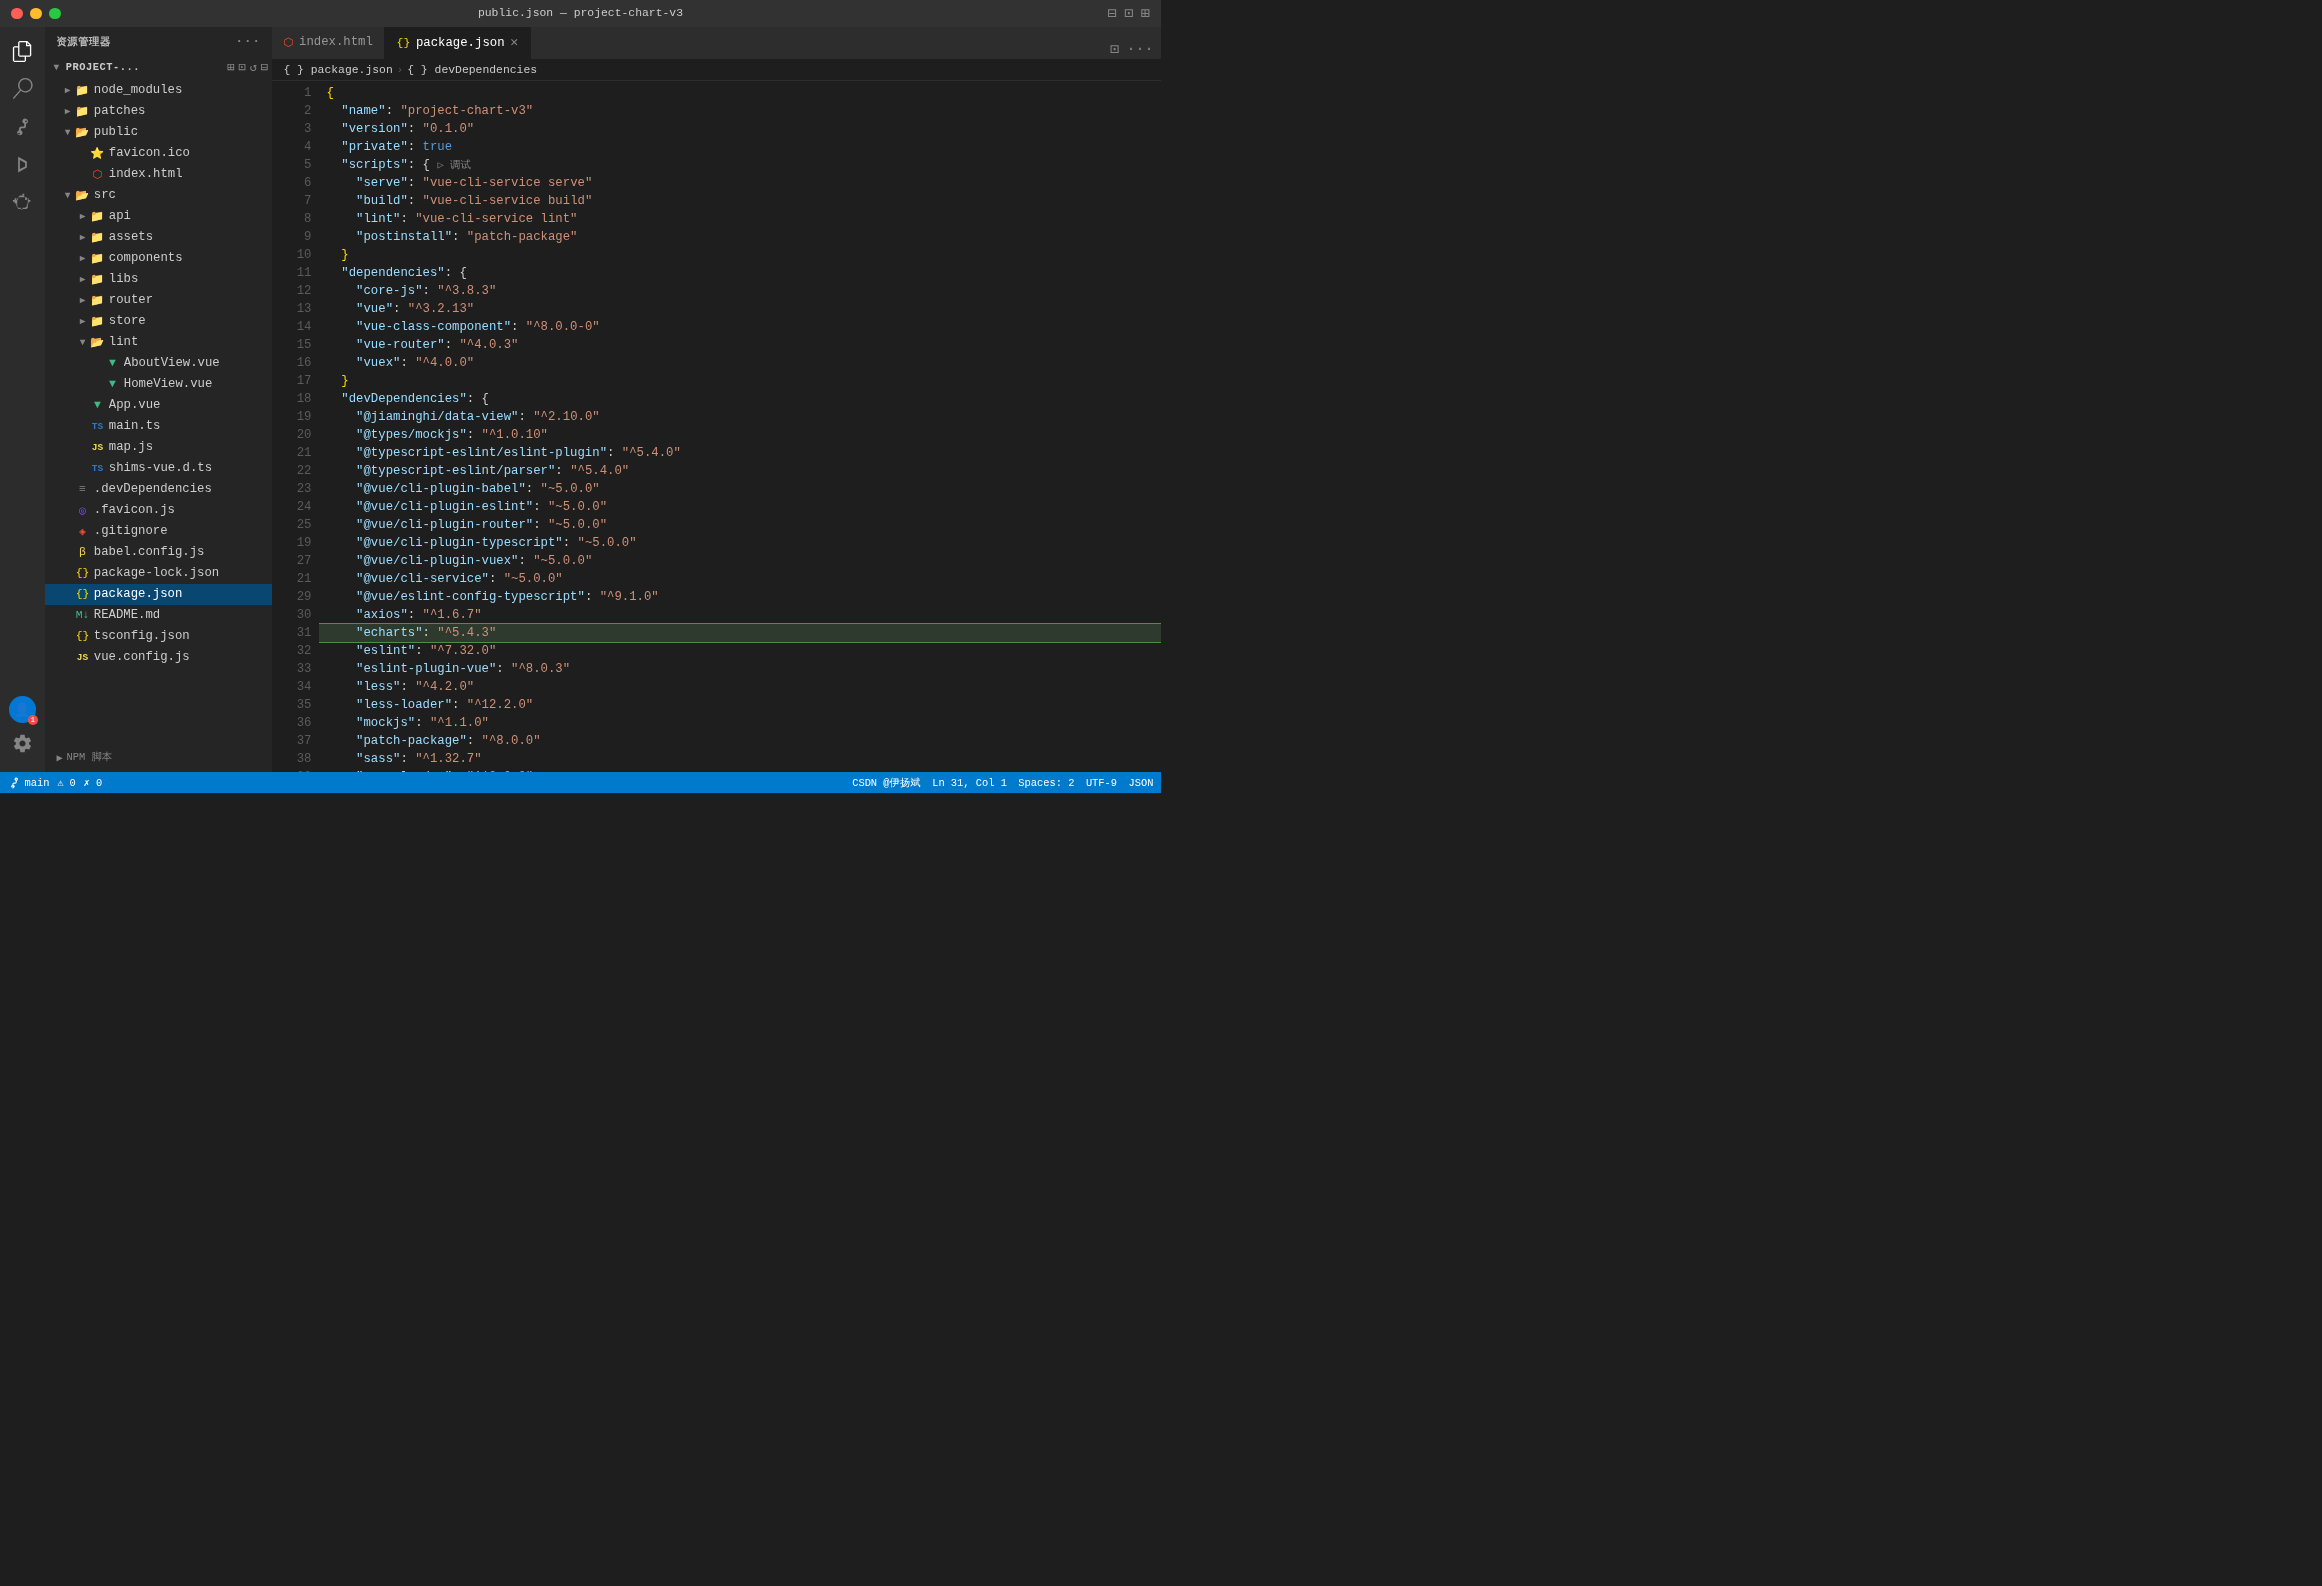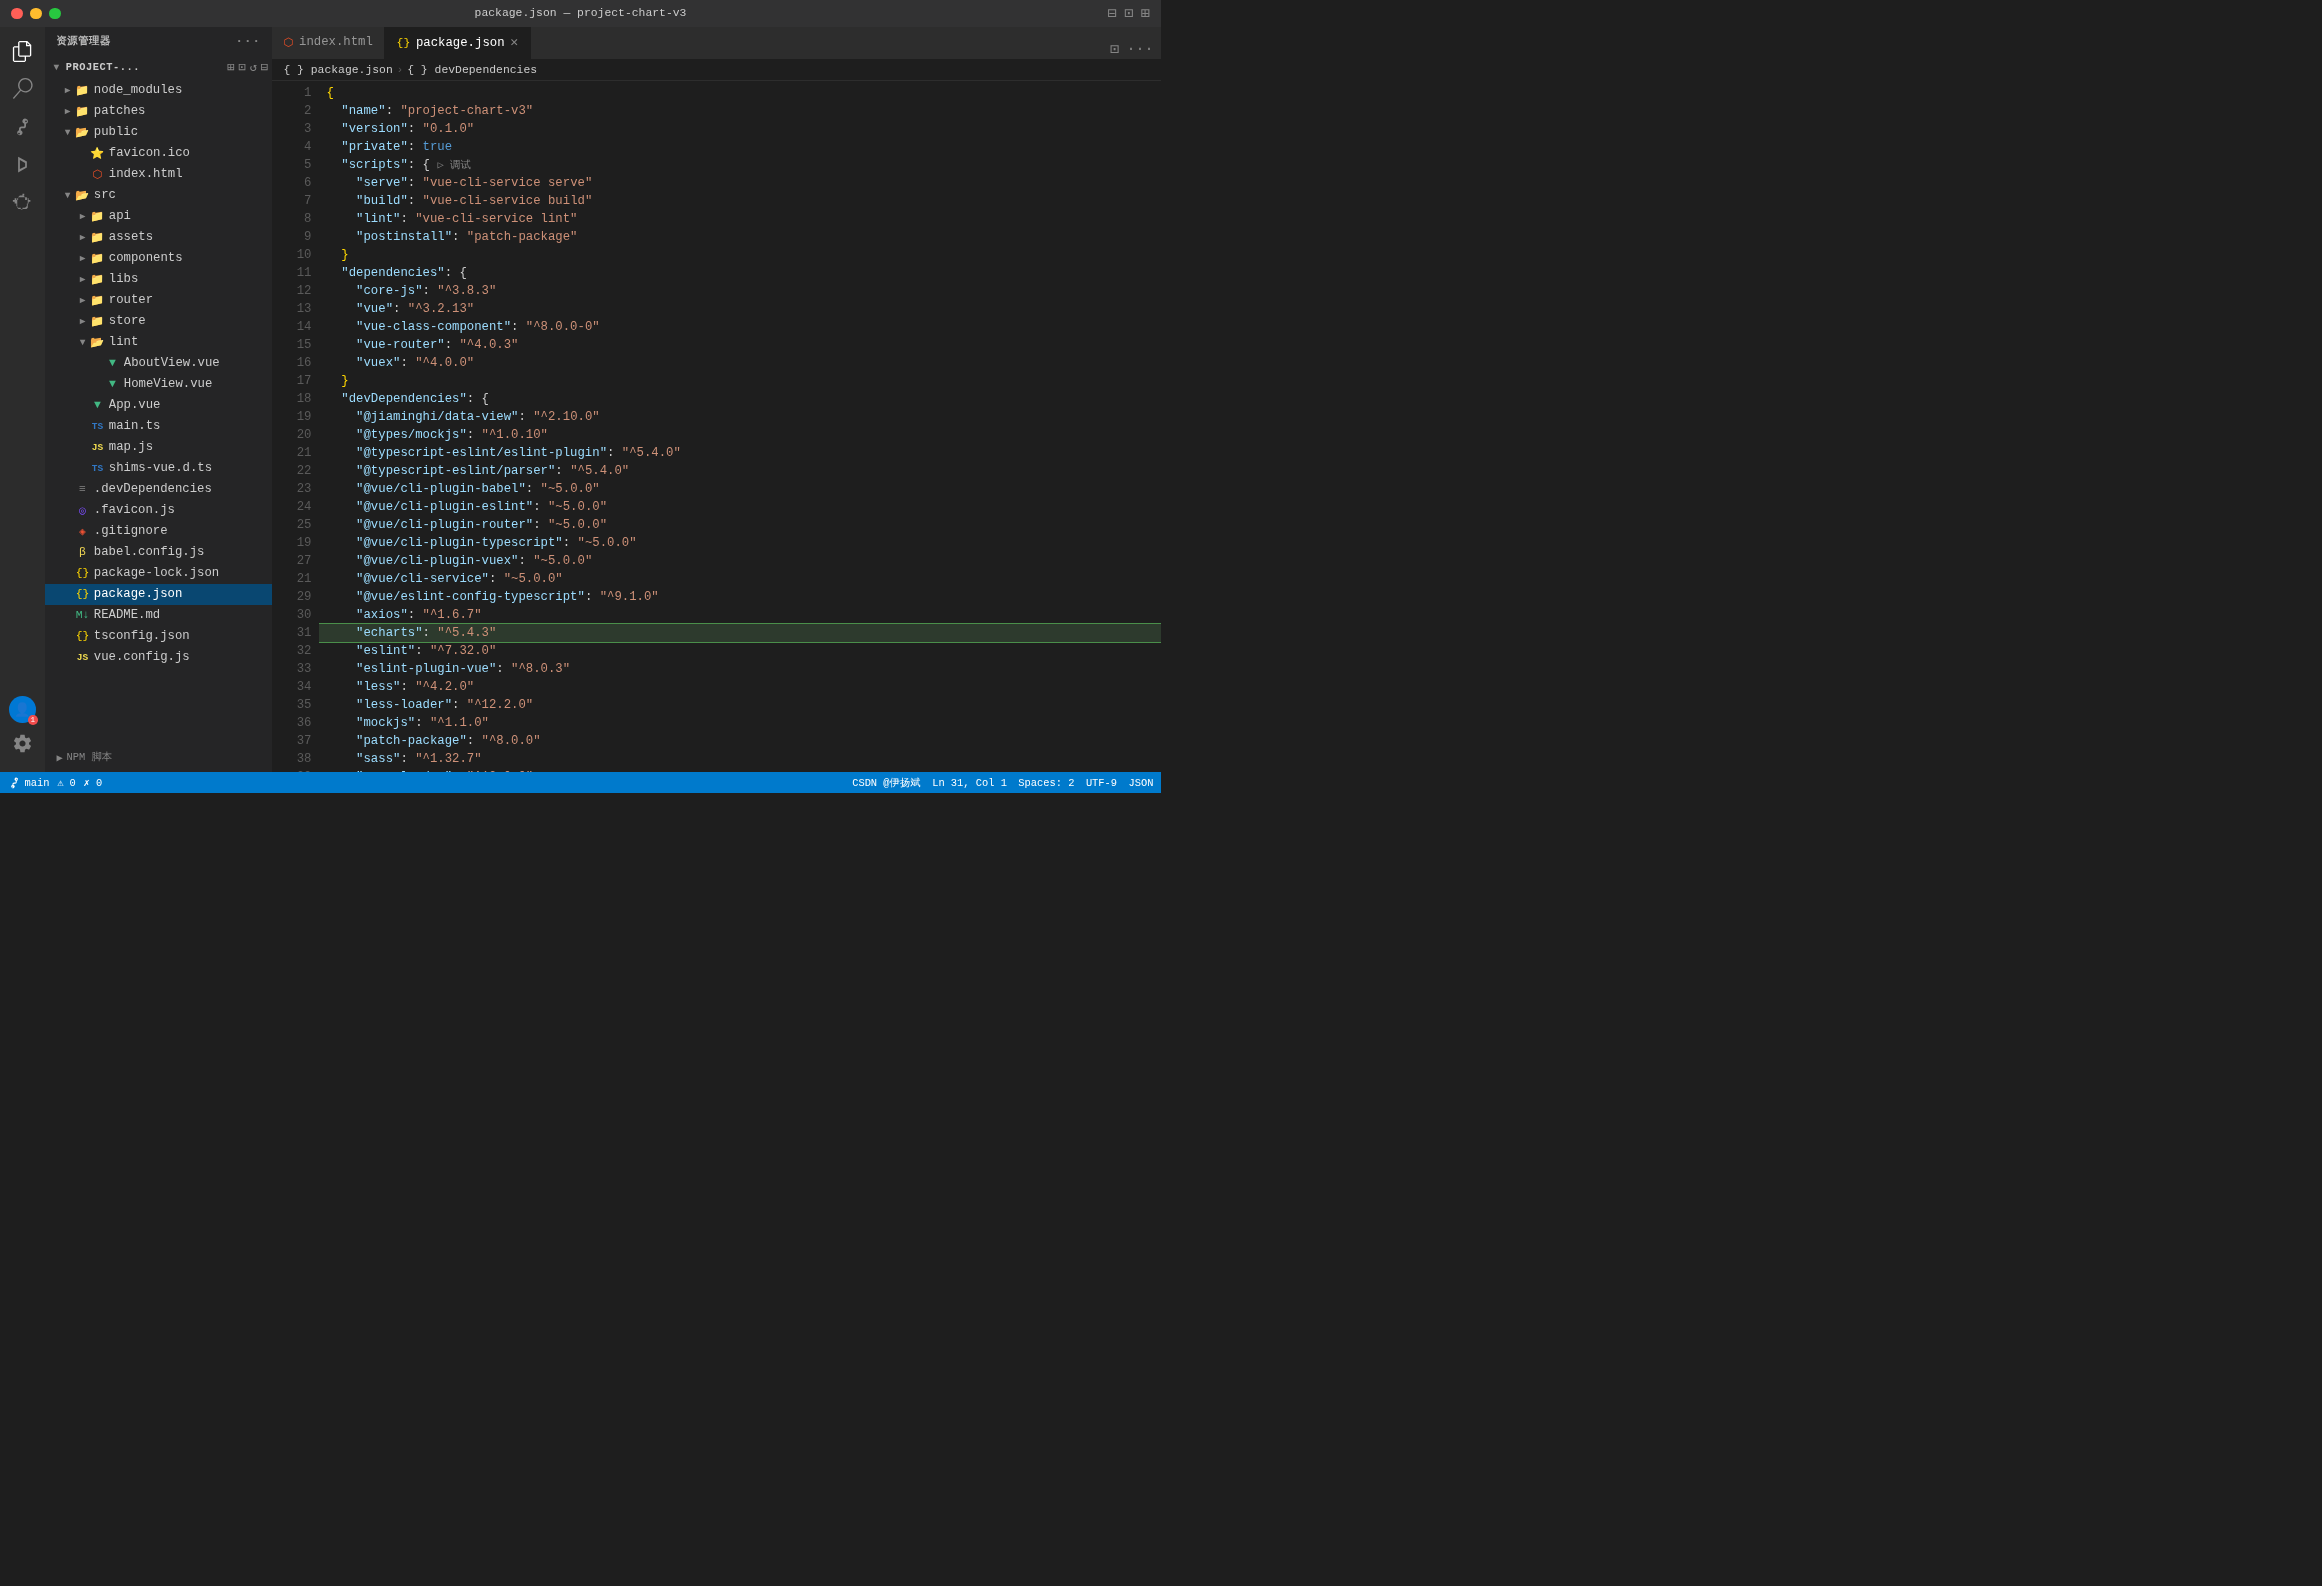--- a/index.html
+++ b/index.html
@@ -110,20 +110,21 @@
     .sidebar {
       width: 227px;
       background: #252526;
       display: flex;
       flex-direction: column;
       flex-shrink: 0;
       overflow: hidden;
     }
     .sidebar-header {
       display: flex;
+      align-items: center;
       justify-content: space-between;
       padding: 7.6px 11.4px;
       color: #bbbbbb;
       font-size: 10.4px;
       font-weight: 700;
       letter-spacing: 0.05em;
       text-transform: uppercase;
     }
     .sidebar-header-icons {
       display: flex;
@@ -345,21 +346,21 @@
   </style>
 </head>
 <body>
 
 <div class="title-bar">
   <div class="title-bar-buttons">
     <div class="tb-btn close"></div>
     <div class="tb-btn minimize"></div>
     <div class="tb-btn maximize"></div>
   </div>
-  <span class="title-bar-title">package.json — project-chart-v3</span>
+  <span class="title-bar-title">public.json — project-chart-v3</span>
   <div class="title-bar-right">
     <span>⊟</span>
     <span>⊡</span>
     <span>⊞</span>
   </div>
 </div>
 
 <div class="main-container">
 
   <div class="activity-bar">

